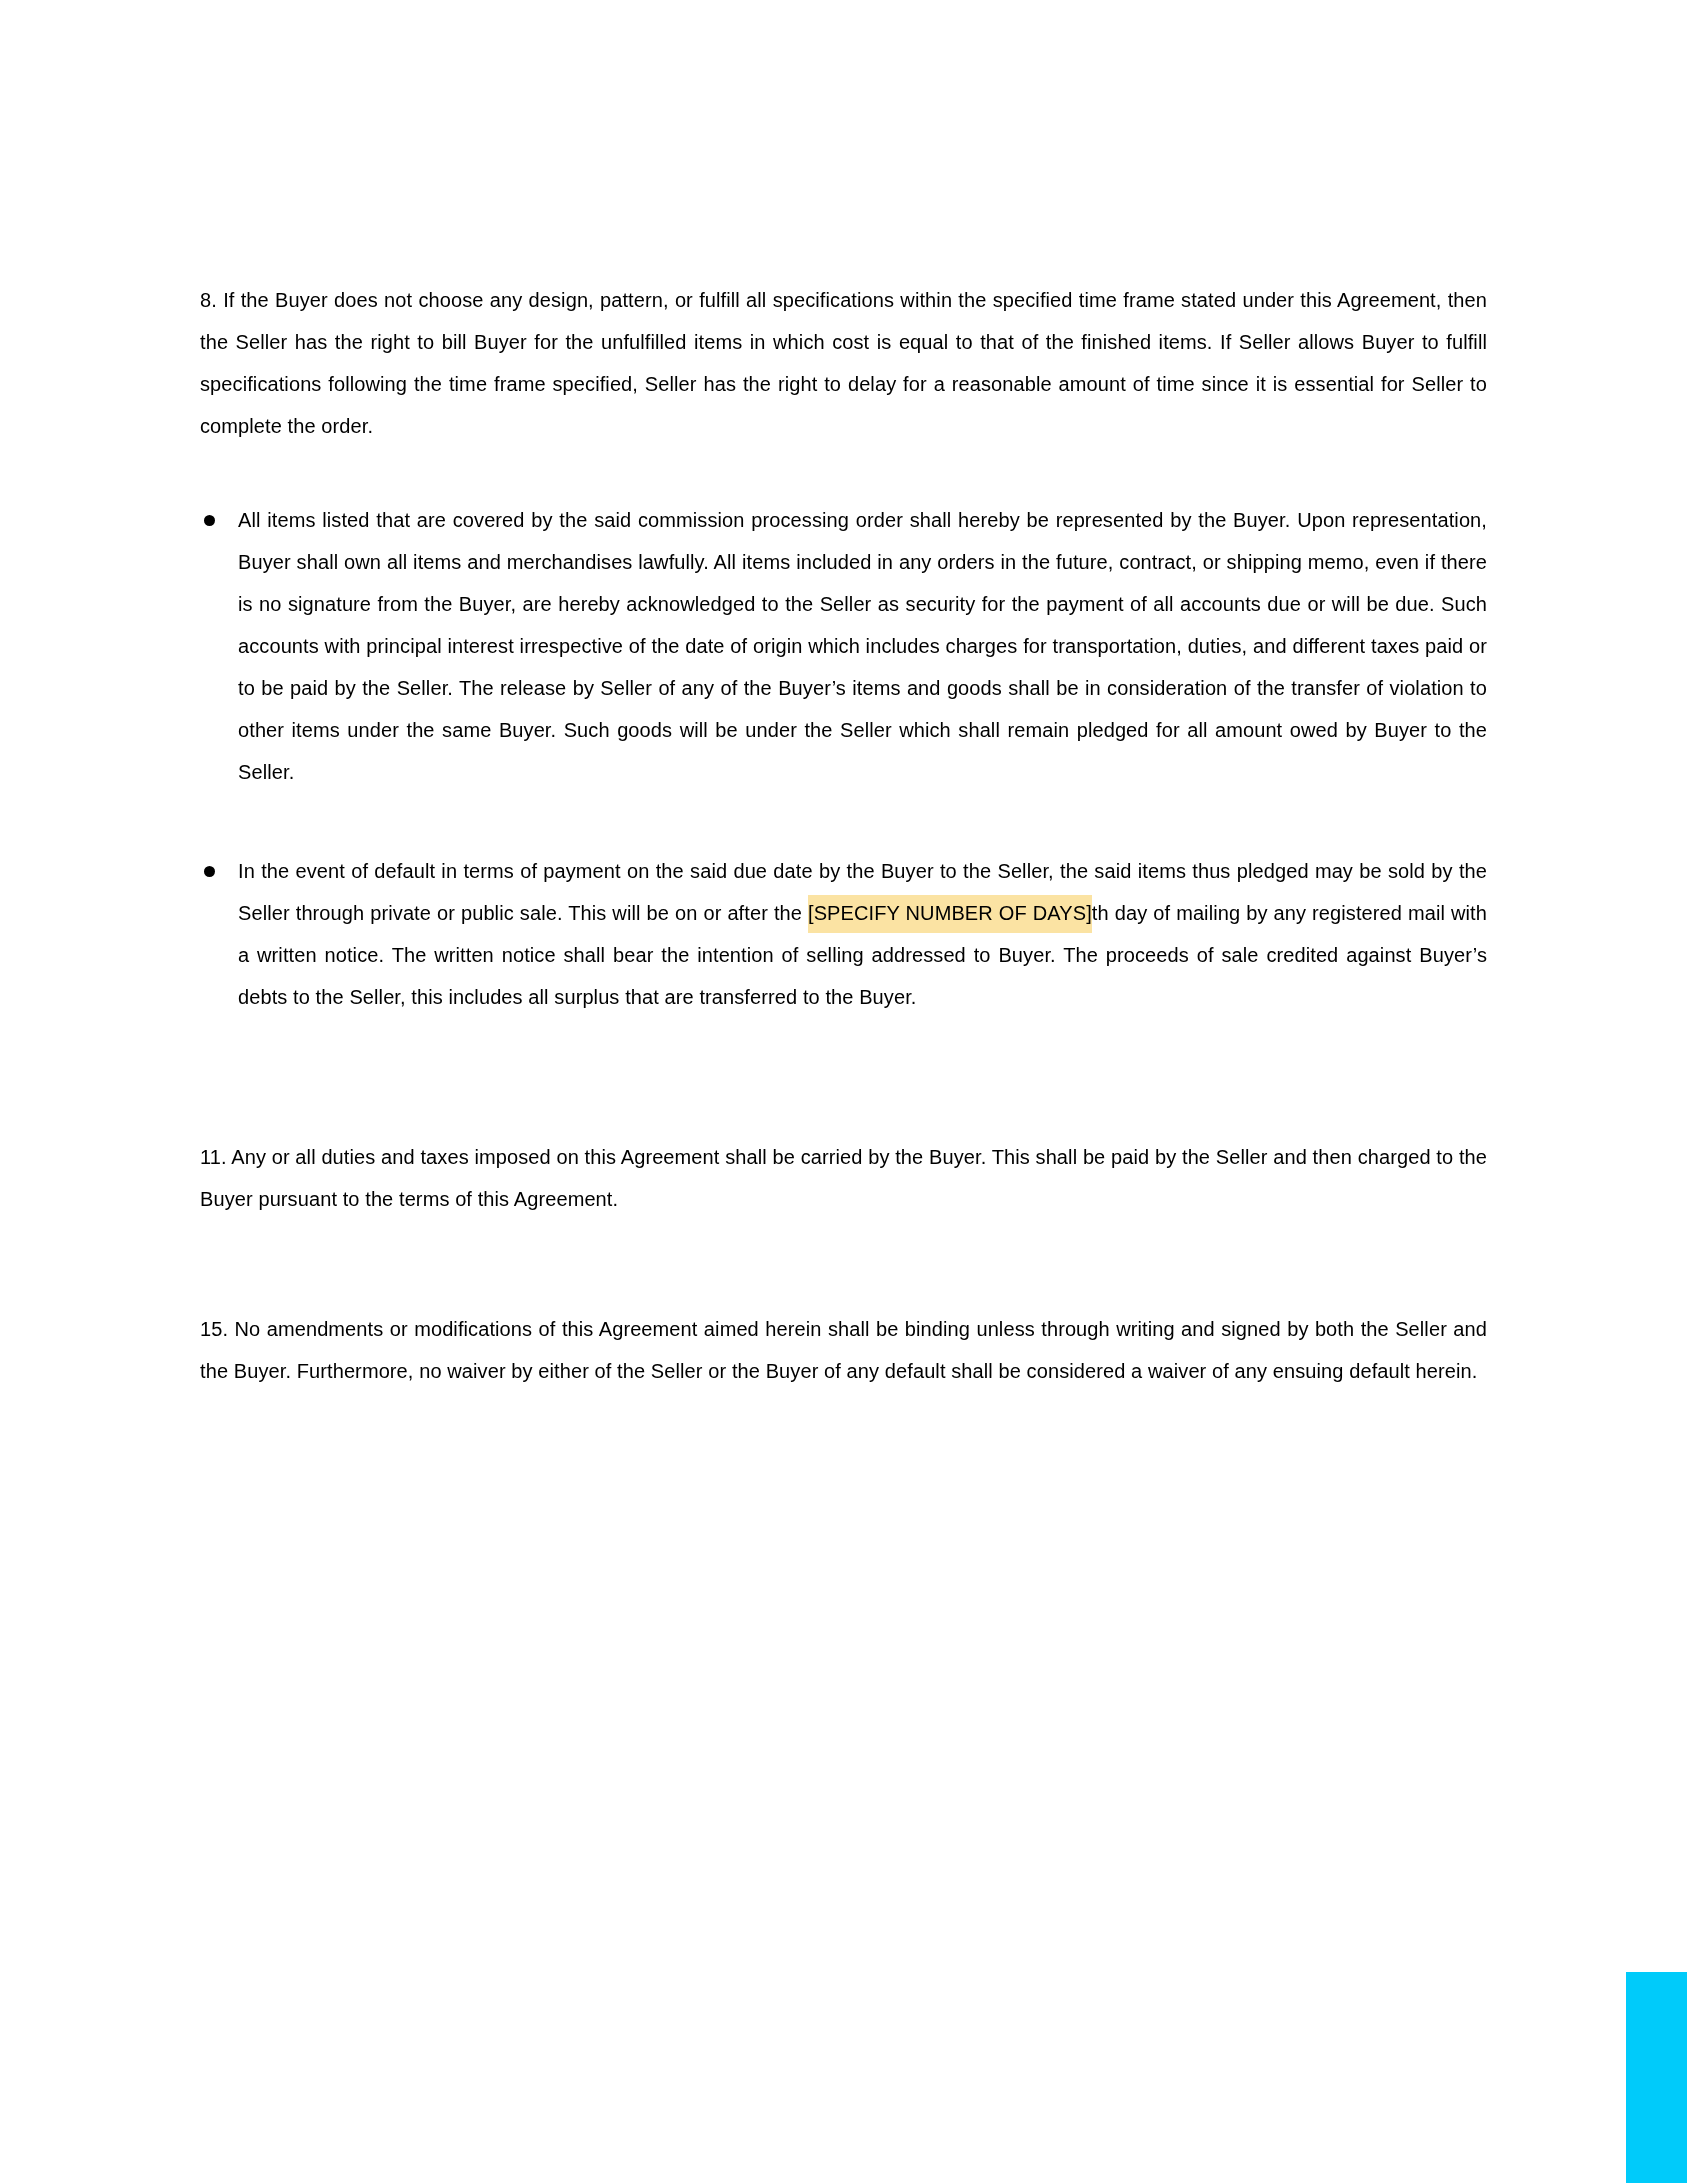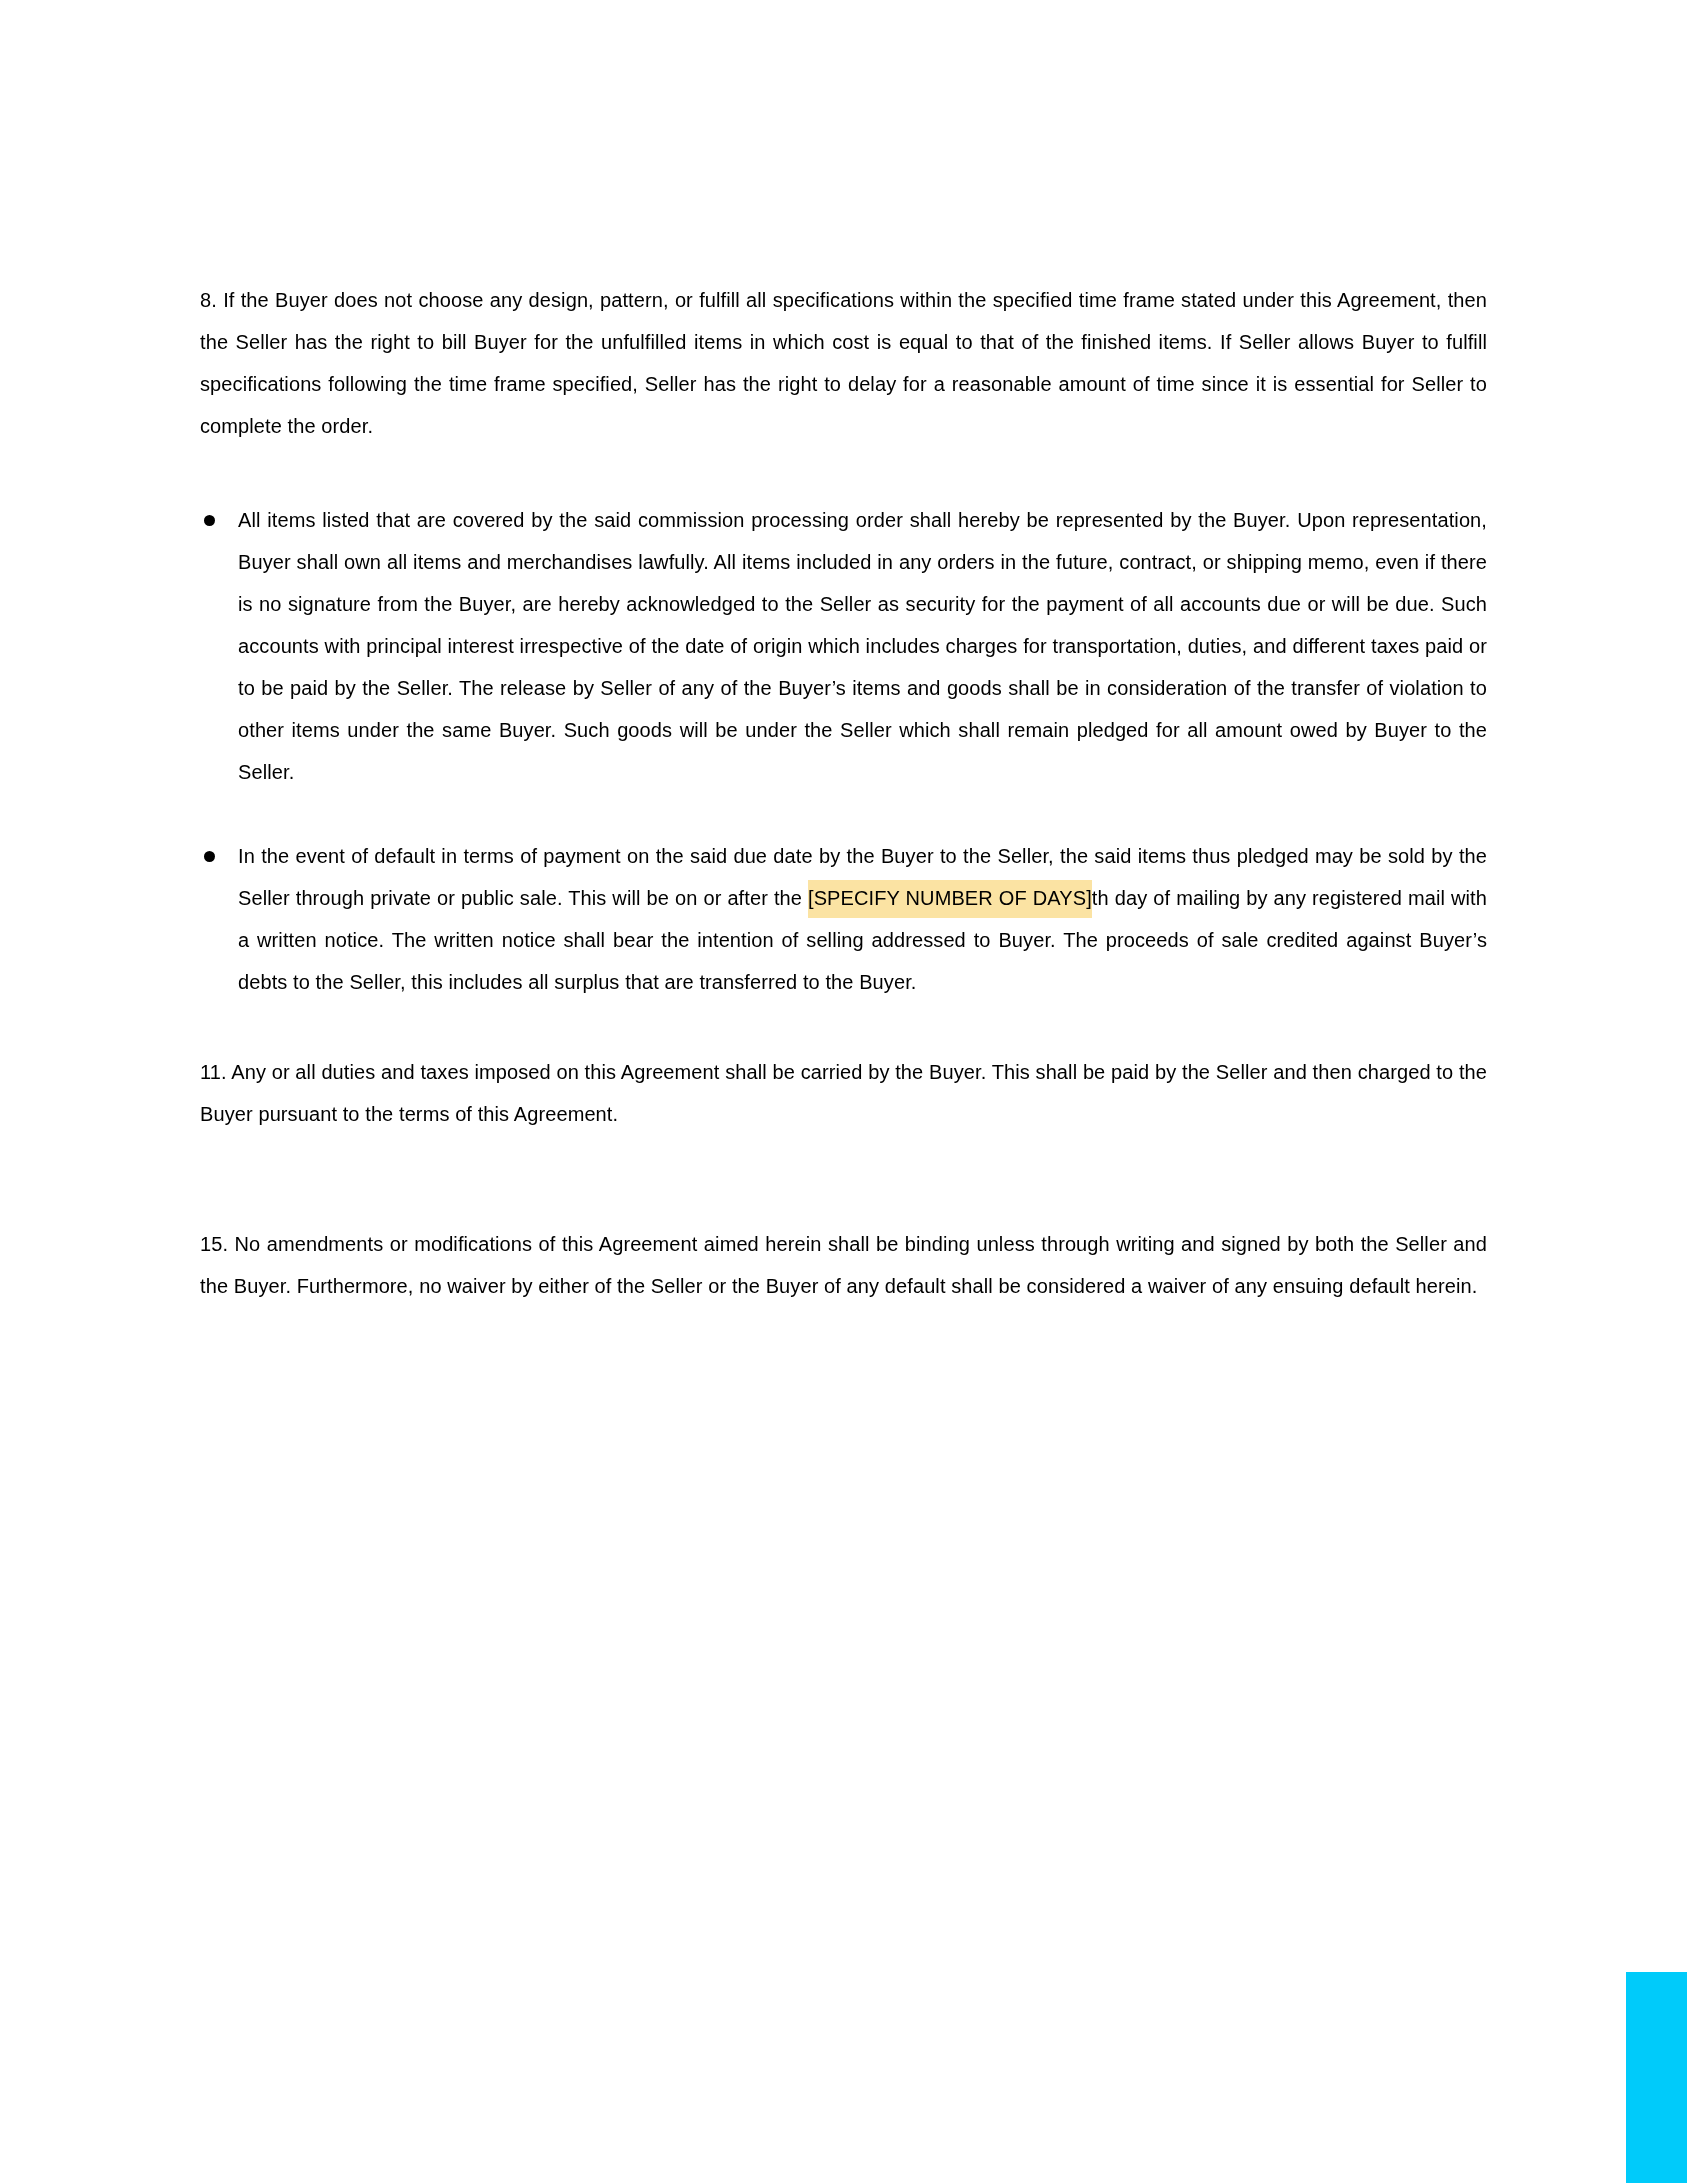--- a/index.html
+++ b/index.html
@@ -27,33 +27,33 @@
     font-size: 20px;
     line-height: 42px;
     color: var(--text, #000000);
     text-align: justify;
     letter-spacing: 0.1px;
   }
   .content p {
     margin: 0;
   }
   p.clause-10 { margin-top: 87px; }
-  p.clause-11 { margin-top: 48px; }
+  p.clause-11 { margin-top: 118px; }
   p.clause-12 { margin-top: 88px; }
   ul.conditions {
     list-style: none;
     margin: 52px 0 0 0;
     padding: 0;
   }
   ul.conditions li {
     position: relative;
     padding-left: 38px;
   }
   ul.conditions li + li {
-    margin-top: 42px;
+    margin-top: 57px;
   }
   .bullet-dot {
     position: absolute;
     left: 4px;
     top: 16px;
     width: 11.2px;
     height: 11.2px;
     border-radius: 50%;
     background: var(--text, #000000);
   }

